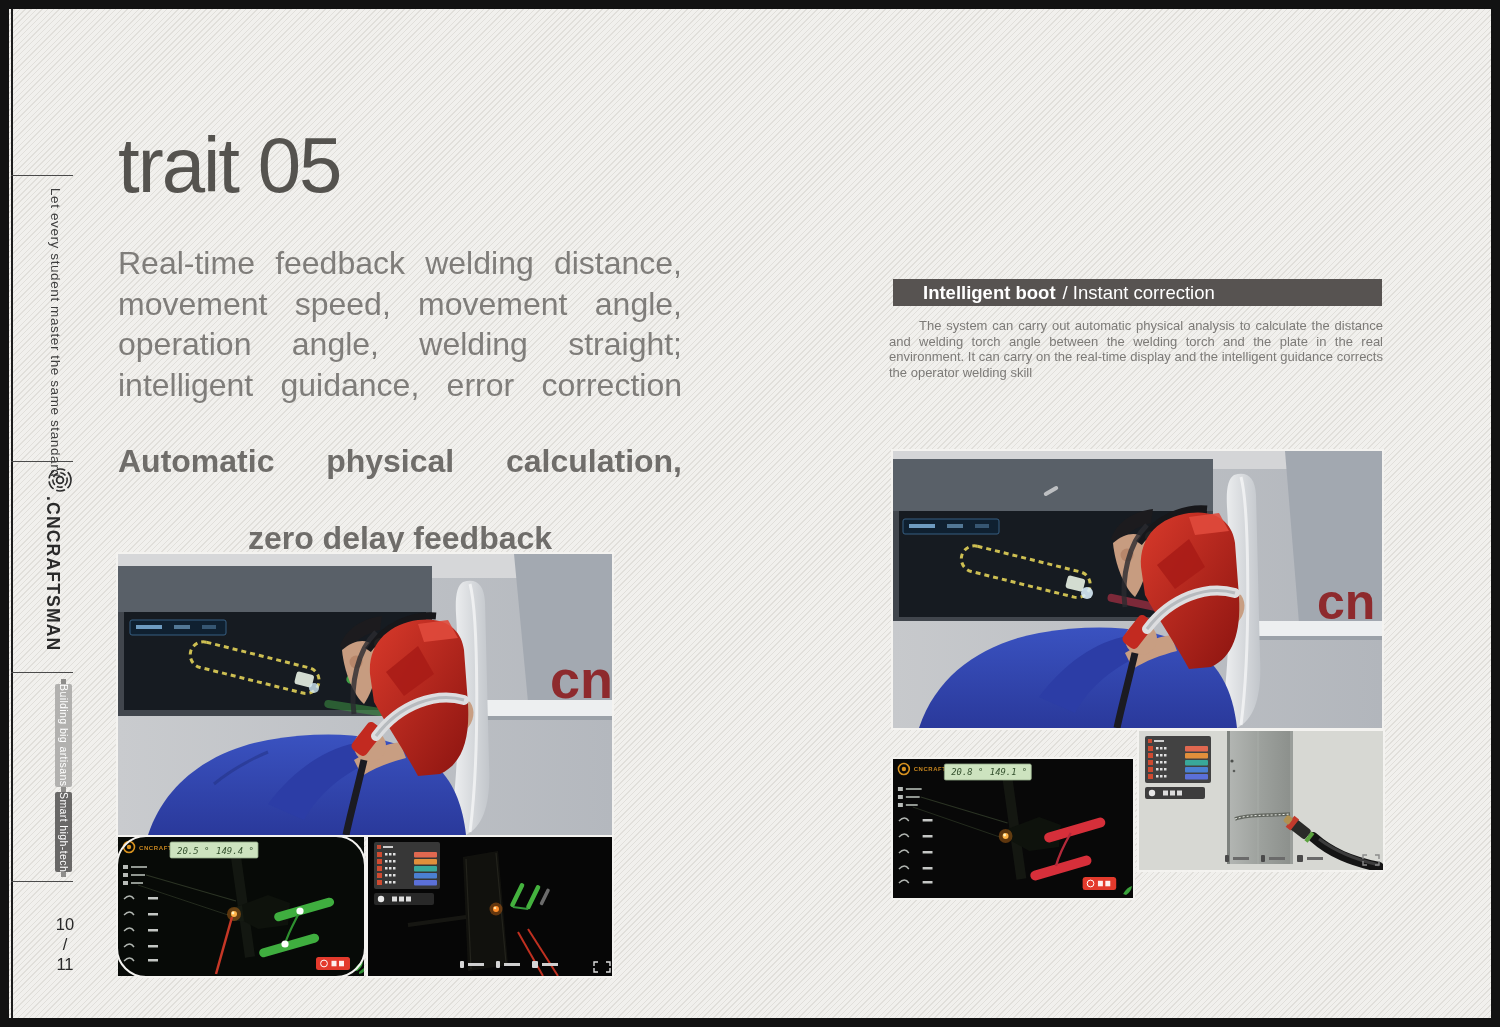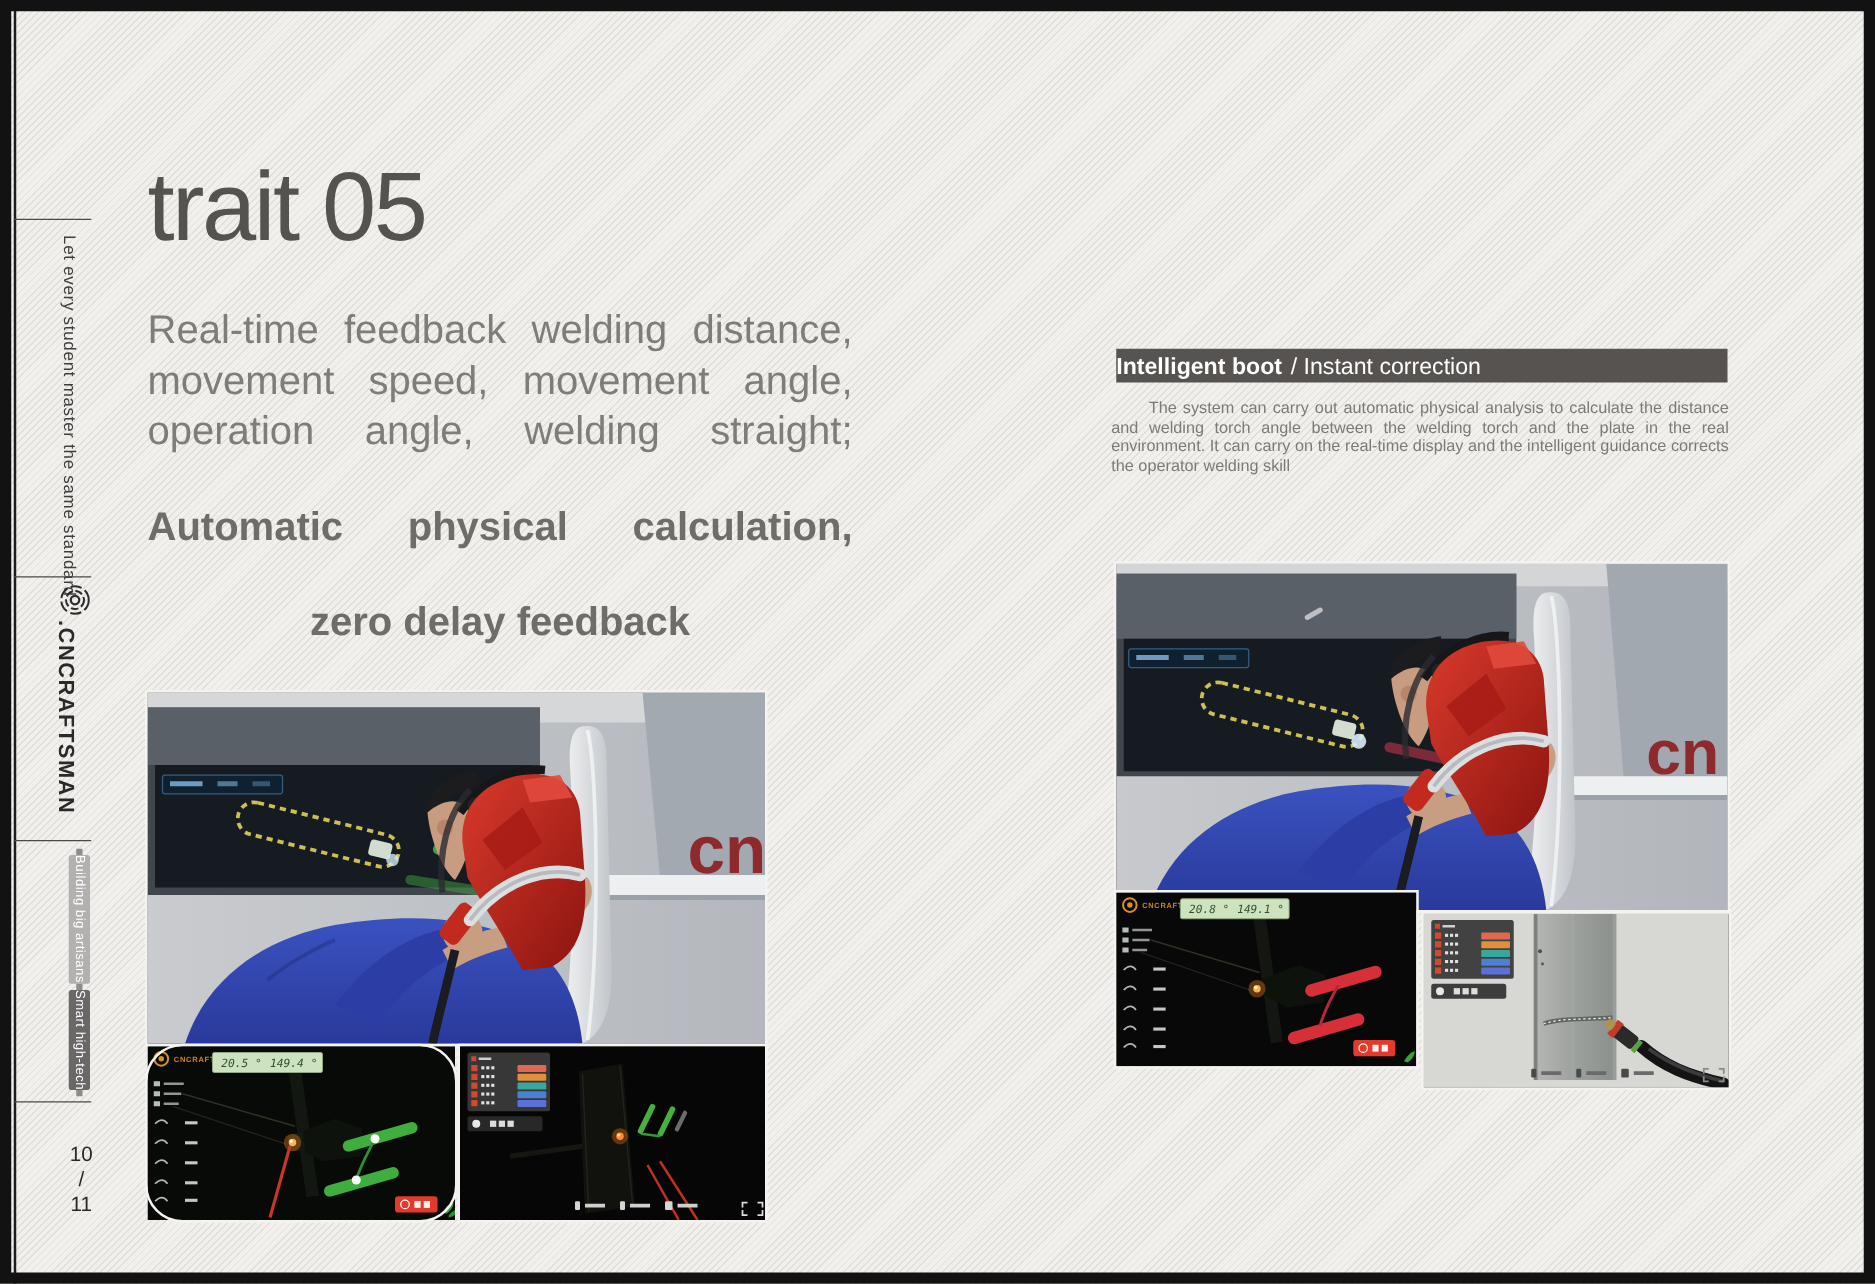--- a/index.html
+++ b/index.html
@@ -44,35 +44,35 @@
   .title { position:absolute; left:118px; top:120px; font-size:78px; letter-spacing:-2px;
     color:#55534f; font-weight:400; }
   .para { position:absolute; left:118px; top:243px; width:564px;
     font-size:32px; line-height:40.5px; color:#7f7d7a; }
   .para .jline { text-align:justify; text-align-last:justify; }
   .para .jend  { text-align:center; }
   .para .bold  { font-weight:bold; color:#6f6d6a;margin-top:36px; }
 
   
   .rheader { position:absolute; left:893px; top:279px; width:489px; height:27px;
-    background:#575351; color:#fff; display:flex; align-items:center; 
+    background:#575351; color:#fff; display:flex; align-items:center; padding-left:30px;
     font-size:18.5px; }
   .rheader .b { font-weight:bold; }
   .rheader .r { font-weight:400; margin-left:7px; }
   .rpara { position:absolute; left:889px; top:318px; width:494px;
     font-size:13px; line-height:15.5px; color:#7c7a77; text-align:justify; text-indent:30px; }
 
   
   .media { position:absolute; outline:2px solid #f4f3f0; background:#111; }
   .media svg { display:block; width:100%; height:100%; }
   .photo-a { left:118px; top:554px;  width:494px; height:281px; }
   .shot-s1 { left:118px; top:837px;  width:246px; height:139px;border-radius:28px; }
   .shot-s2 { left:368px; top:837px;  width:244px; height:139px; }
   .photo-b { left:893px; top:451px;  width:489px; height:277px; }
-  .shot-s3 { left:893px; top:714px;  width:240px; height:139px; }
+  .shot-s3 { left:893px; top:759px;  width:240px; height:139px; }
   .shot-s4 { left:1139px; top:731px; width:244px; height:139px; }
 
   text { font-family:"Liberation Sans", sans-serif; }
   .digi { font-family:"DejaVu Sans Mono", monospace; font-style:italic; }
 </style>
 </head>
 <body>
 
 <div class="page">
 
@@ -106,20 +106,21 @@
     <div>/</div>
     <div>11</div>
   </div>
 
   <div class="title">trait 05</div>
 
   <div class="para">
     <div class="jline">Real-time feedback welding distance,</div>
     <div class="jline">movement speed, movement angle,</div>
     <div class="jline">operation angle, welding straight;</div>
+    <div class="jline">intelligent guidance, error correction</div>
     <div class="jline bold">Automatic physical calculation,</div>
     <div class="jend bold">zero delay feedback</div>
   </div>
 
   <div class="media photo-a">
   <svg viewBox="0 0 494 281" preserveAspectRatio="none">
     <defs>
       <linearGradient id="wallA" x1="0" y1="0" x2="1" y2="0">
         <stop offset="0" stop-color="#c9cbce"></stop>
             <stop offset="1" stop-color="#b4b8be"></stop>

